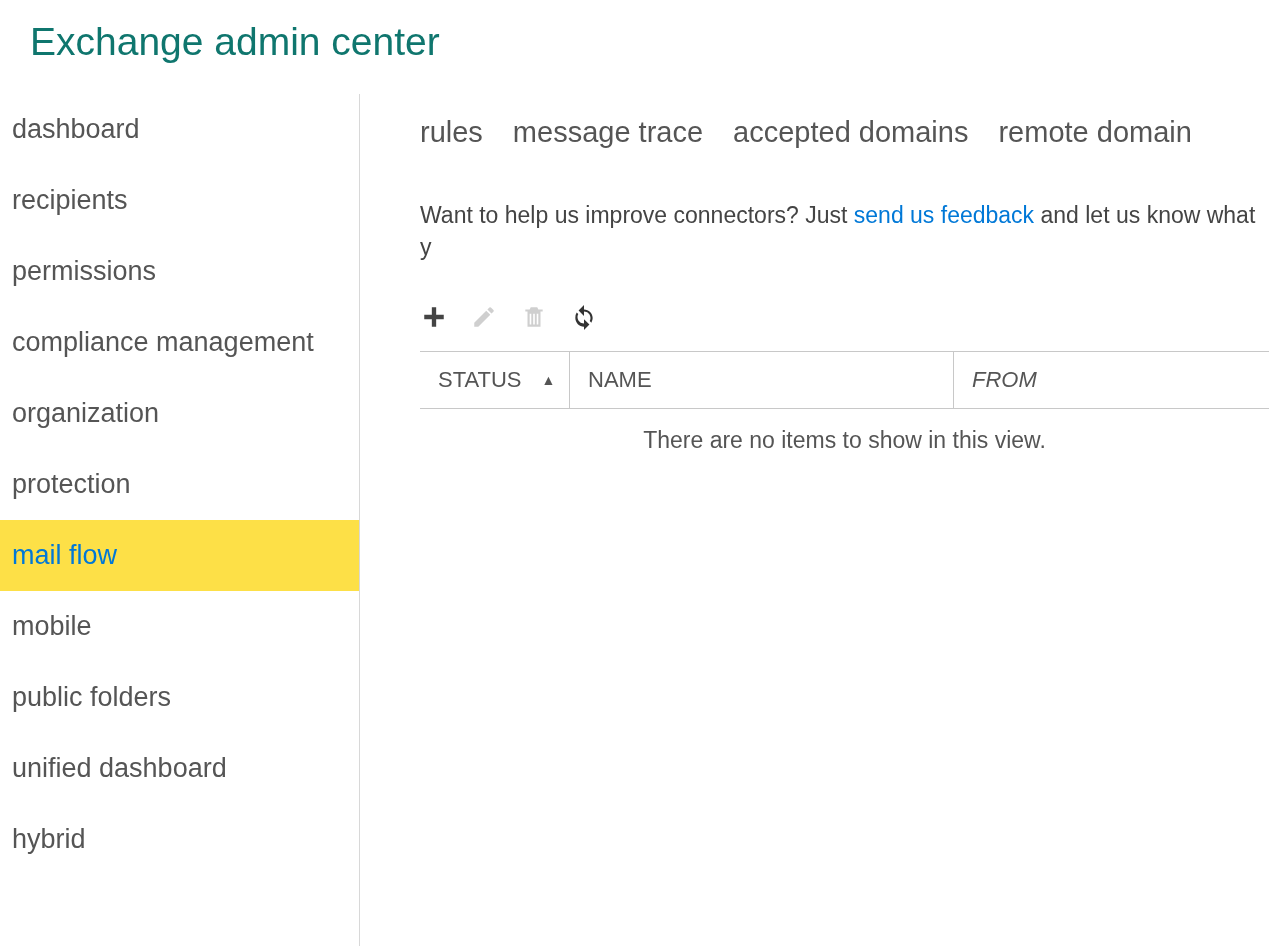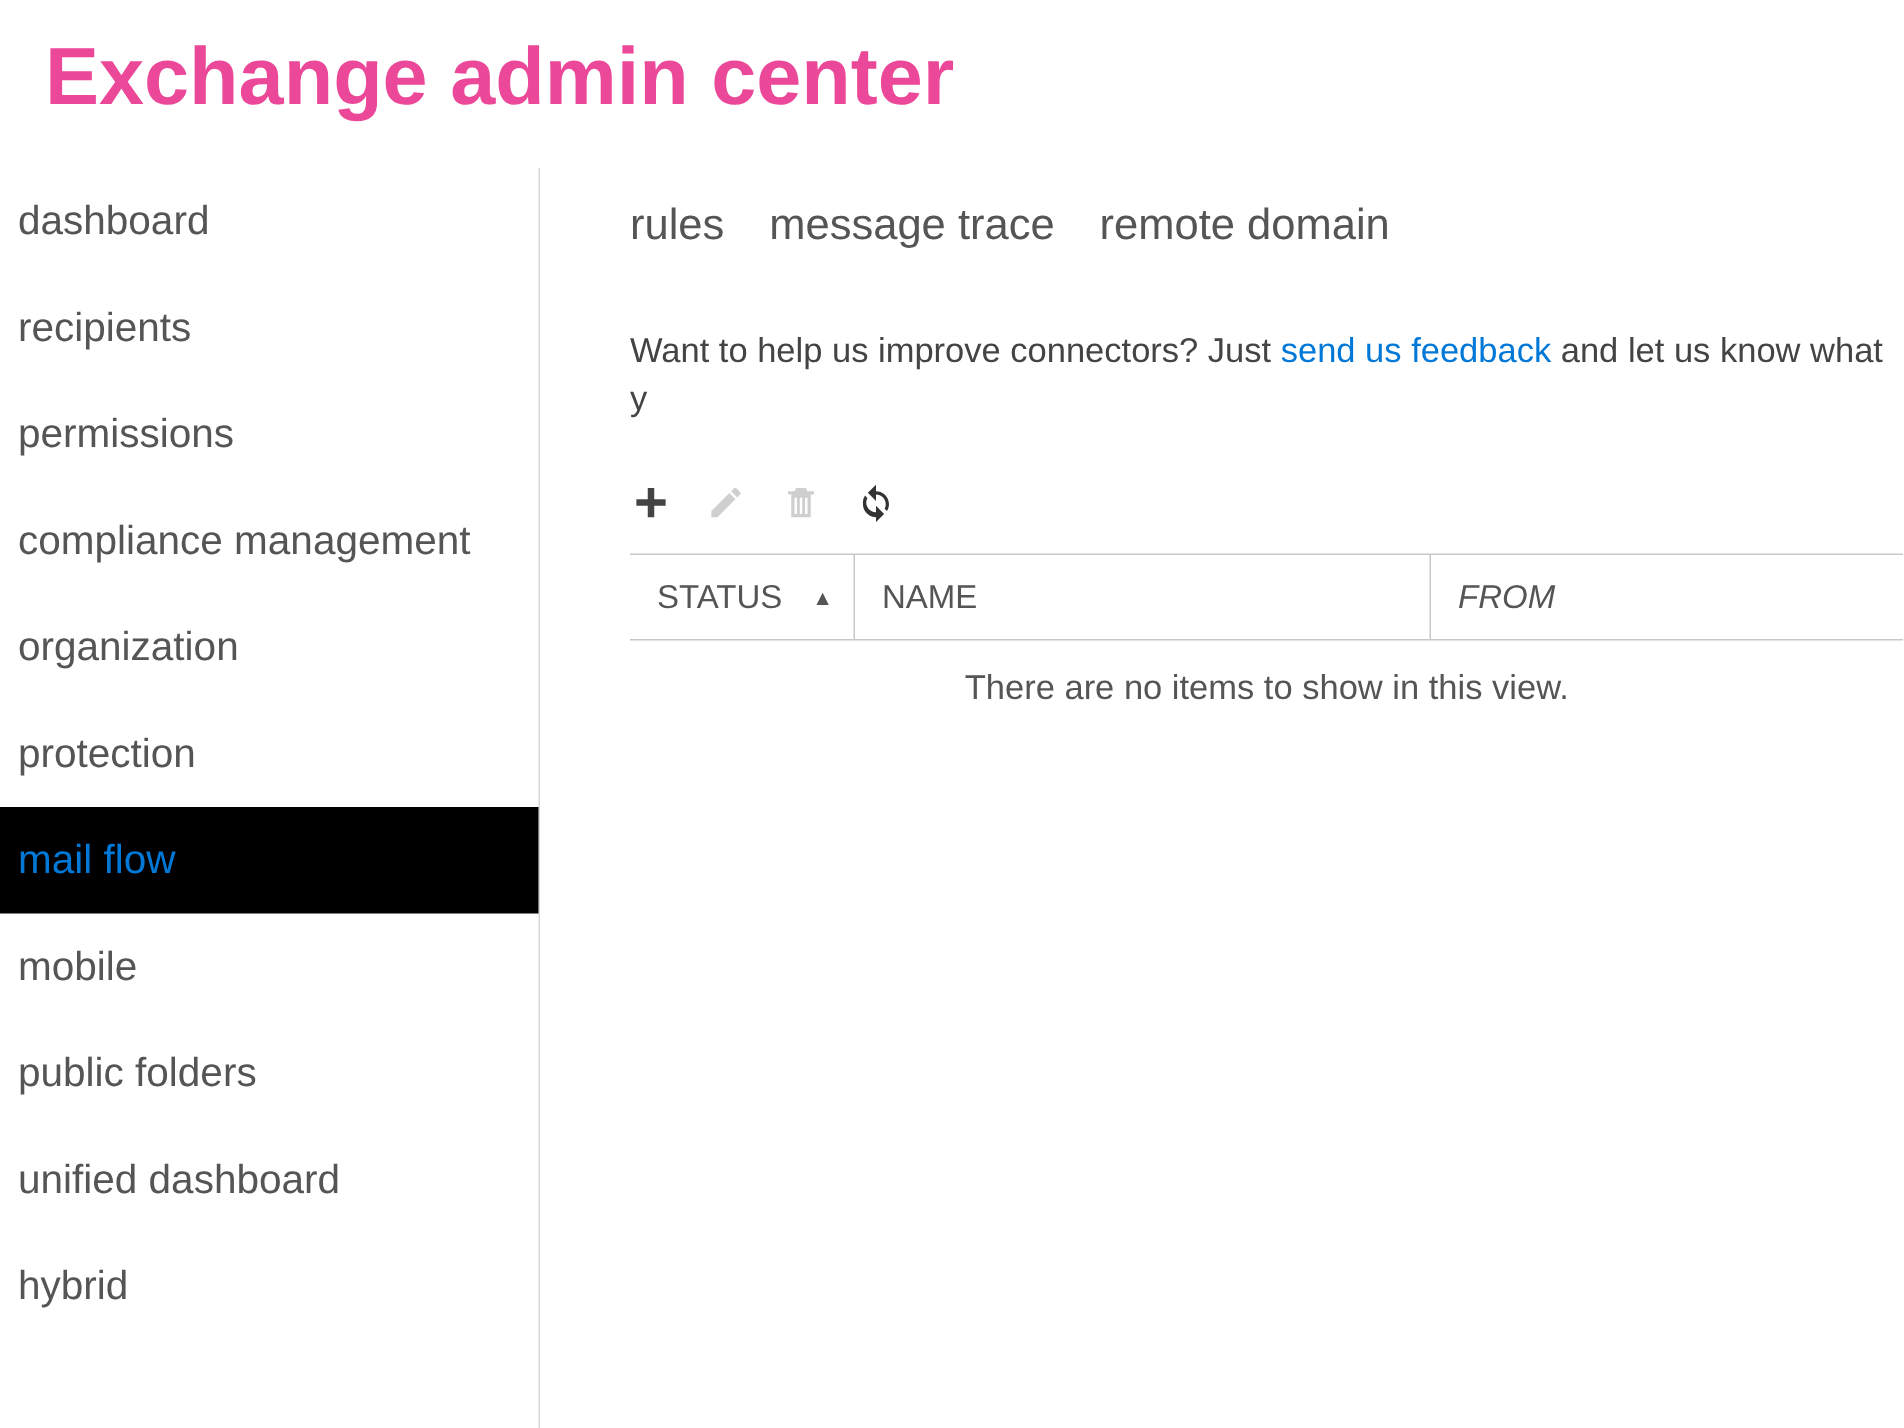--- a/index.html
+++ b/index.html
@@ -12,42 +12,42 @@
       background: #ffffff;
       color: #333;
       overflow: hidden;
       width: 1269px;
       height: 952px;
     }
     .header {
       padding: 20px 30px 30px 30px;
     }
     .header-title {
-      font-size: 54px;
-      font-weight: 700;
-      color: #ec4899;
+      font-size: 39px;
+      font-weight: 400;
+      color: #0f766e;
     }
     .container {
       display: flex;
       height: calc(100% - 100px);
     }
     .sidebar {
       width: 360px;
       border-right: 1px solid #d8d8d8;
       padding-top: 0;
     }
     .sidebar-item {
       padding: 20px 12px;
       font-size: 27px;
       font-weight: 300;
       color: #555;
       cursor: pointer;
     }
     .sidebar-item.active {
-      background: #000000;
+      background: #fde047;
       color: #0078d7;
     }
     .main {
       flex: 1;
       padding: 0 0 0 60px;
       overflow: hidden;
     }
     .tabs {
       display: flex;
       gap: 30px;
@@ -153,20 +153,21 @@
     <div class="sidebar-item">public folders</div>
     <div class="sidebar-item">unified dashboard</div>
     <div class="sidebar-item">hybrid</div>
   </div>
 
   <div class="main">
 
     <div class="tabs">
       <div class="tab">rules</div>
       <div class="tab">message trace</div>
+      <div class="tab">accepted domains</div>
       <div class="tab">remote domain</div>
     </div>
 
 
     <div class="description">
       <span>Want to help us improve connectors? Just </span><span class="link-text">send us feedback</span><span> and let us know what y</span>
     </div>
 
     <div class="toolbar">
       <div class="toolbar-btn">

